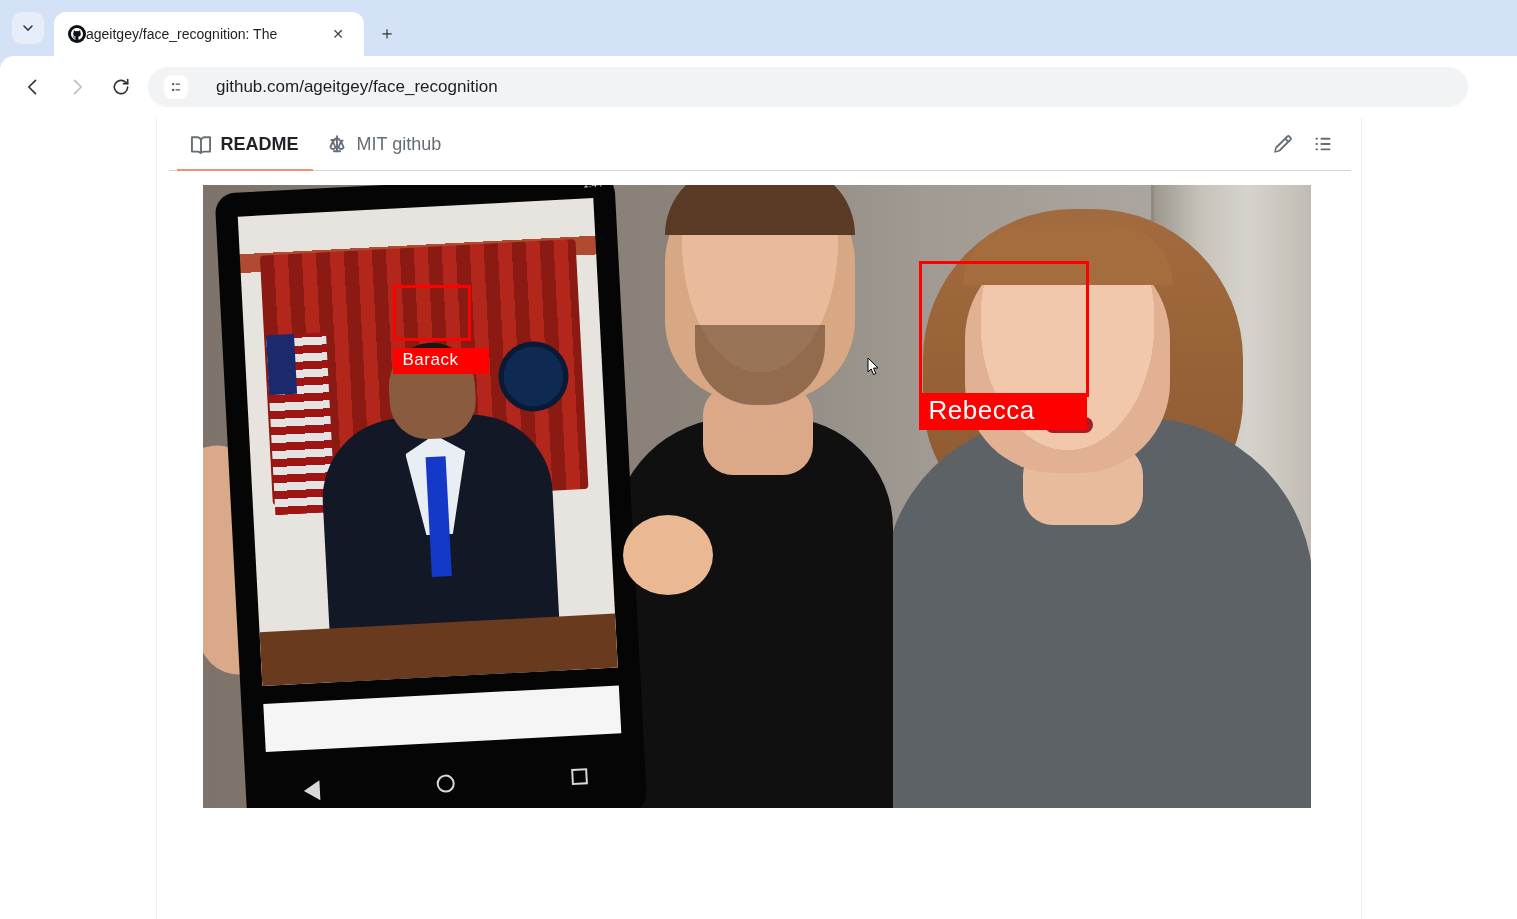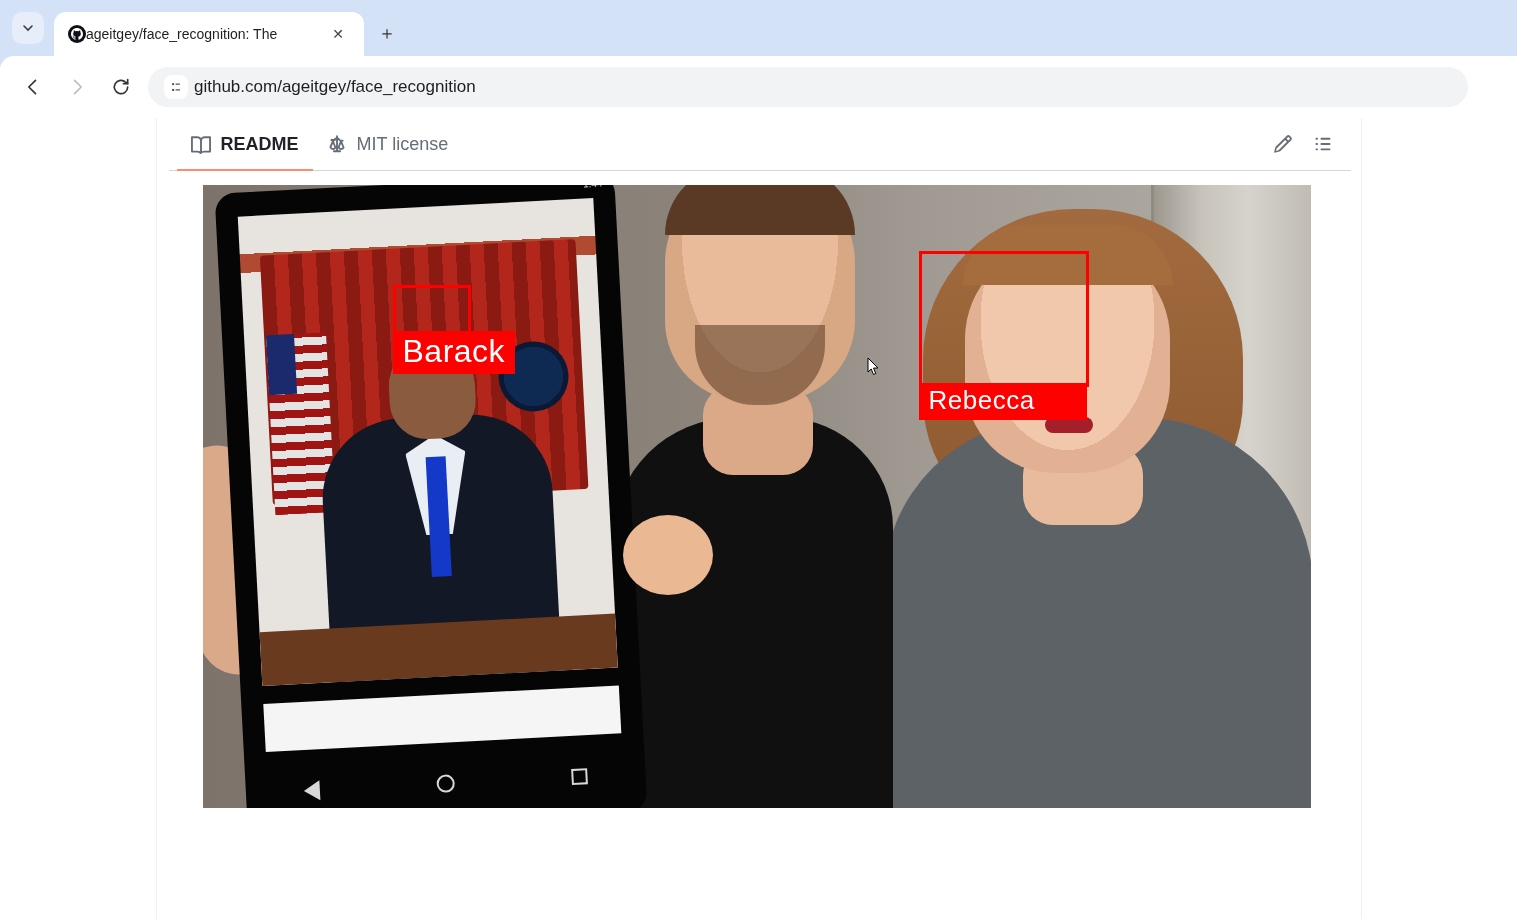--- a/index.html
+++ b/index.html
@@ -89,21 +89,21 @@
 .tbtn.disabled { color: #b5b5b5; }
 .addr {
   flex: 0 0 auto;
   width: 1320px;
   height: 40px;
   background: #f1f3f4;
   border-radius: 22px;
   display: flex;
   align-items: center;
   padding: 0 16px;
-  gap: 6px;
+  gap: 28px;
   font-size: 17px;
   color: #1f1f1f;
 }
 .site-chip {
   width: 24px; height: 24px;
   background: #fff;
   border-radius: 8px;
   display: flex; align-items: center; justify-content: center;
   font-size: 12px;
 }
@@ -251,24 +251,24 @@
   bottom: -36px;
   background: #ff0000;
   color: #fff;
   font-family: "Segoe UI", Arial, sans-serif;
   font-size: 26px;
   padding: 2px 10px 4px;
   white-space: nowrap;
   letter-spacing: 0.5px;
 }
 .fb1 { left: 190px; top: 100px; width: 78px; height: 56px; }
-.fb1 .facelabel { font-size: 32px; min-width: 96px; }
+.fb1 .facelabel { font-size: 17px; min-width: 96px; }
 .fb2 { left: 456px; top: 8px;  width: 170px; height: 140px; }
 .fb2 .facelabel { min-width: 168px; }
-.fb3 { left: 716px; top: 66px; width: 170px; height: 136px; }
+.fb3 { left: 716px; top: 76px; width: 170px; height: 136px; }
 .fb3 .facelabel { min-width: 168px; }
 
 
 .cursor { position:absolute; left:664px; top:172px; z-index:30; font-size:16px; color:#000;}
 
 svg { display: block; }
 </style>
 </head>
 <body>
 
@@ -328,21 +328,21 @@
         <div class="rh-tab active">
           <svg class="rh-icon" viewBox="0 0 16 16">
               <path fill="currentColor" d="M0 1.75A.75.75 0 0 1 .75 1h4.5c1.1 0 2.08.56 2.75 1.41A3.49 3.49 0 0 1 10.75 1h4.5a.75.75 0 0 1 .75.75v11.5a.75.75 0 0 1-.75.75h-4.5c-.97 0-1.85.39-2.5 1.03a.75.75 0 0 1-1 0A3.49 3.49 0 0 0 5.25 14H.75a.75.75 0 0 1-.75-.75V1.75Zm8.75 11.3a4.98 4.98 0 0 1 2-.55h3.75v-10H10.75c-1.1 0-2 .9-2 2v8.55Zm-1.5 0V4.5c0-1.1-.9-2-2-2H1.5v10H5.25c.72 0 1.4.2 2 .55Z"></path>
             </svg>
           <span>README</span>
         </div>
         <div class="rh-tab">
           <svg class="rh-icon" viewBox="0 0 16 16">
               <path fill="currentColor" d="M8.75 1a.75.75 0 0 0-1.5 0v1.03a3 3 0 0 0-1.83 1.22H3.5a.75.75 0 1 0 0 1.5h.44l-1.9 4.56a.75.75 0 0 0 .05.67A3 3 0 0 0 4.75 12a3 3 0 0 0 2.66-1.52.75.75 0 0 0 .05-.67L5.56 5.25h.36A3 3 0 0 1 7.25 4v8.25H5.5a.75.75 0 0 0 0 1.5h5a.75.75 0 0 0 0-1.5H8.75V4c.56.18 1.04.53 1.33 1h.36l-1.9 4.56a.75.75 0 0 0 .05.67A3 3 0 0 0 11.25 12a3 3 0 0 0 2.66-1.52.75.75 0 0 0 .05-.67l-1.9-4.56h.44a.75.75 0 0 0 0-1.5h-1.92A3 3 0 0 0 8.75 2.03V1ZM4.75 10.5c-.5 0-.95-.24-1.23-.62L4.75 6.9l1.23 2.98c-.28.38-.73.62-1.23.62Zm6.5 0c-.5 0-.95-.24-1.23-.62L11.25 6.9l1.23 2.98c-.28.38-.73.62-1.23.62Z"></path>
             </svg>
-          <span>MIT license</span>
+          <span>MIT github</span>
         </div>
       </div>
       <div class="rh-actions">
         <span>
           <svg class="rh-icon" viewBox="0 0 16 16">
               <path fill="currentColor" d="M11.013 1.427a1.75 1.75 0 0 1 2.474 0l1.086 1.086a1.75 1.75 0 0 1 0 2.474l-8.61 8.61c-.21.21-.47.36-.756.43l-3.251.813a.75.75 0 0 1-.91-.91l.814-3.25c.07-.286.22-.547.43-.757l8.723-8.496Zm1.414 1.06a.25.25 0 0 0-.354 0L10.811 3.75l1.439 1.44 1.263-1.263a.25.25 0 0 0 0-.354l-1.086-1.086ZM11.189 6.25l-1.44-1.44-6.873 6.693-.51 2.035 2.035-.51L11.189 6.25Z"></path>
             </svg>
         </span>
         <span>
           <svg class="rh-icon" viewBox="0 0 16 16">

